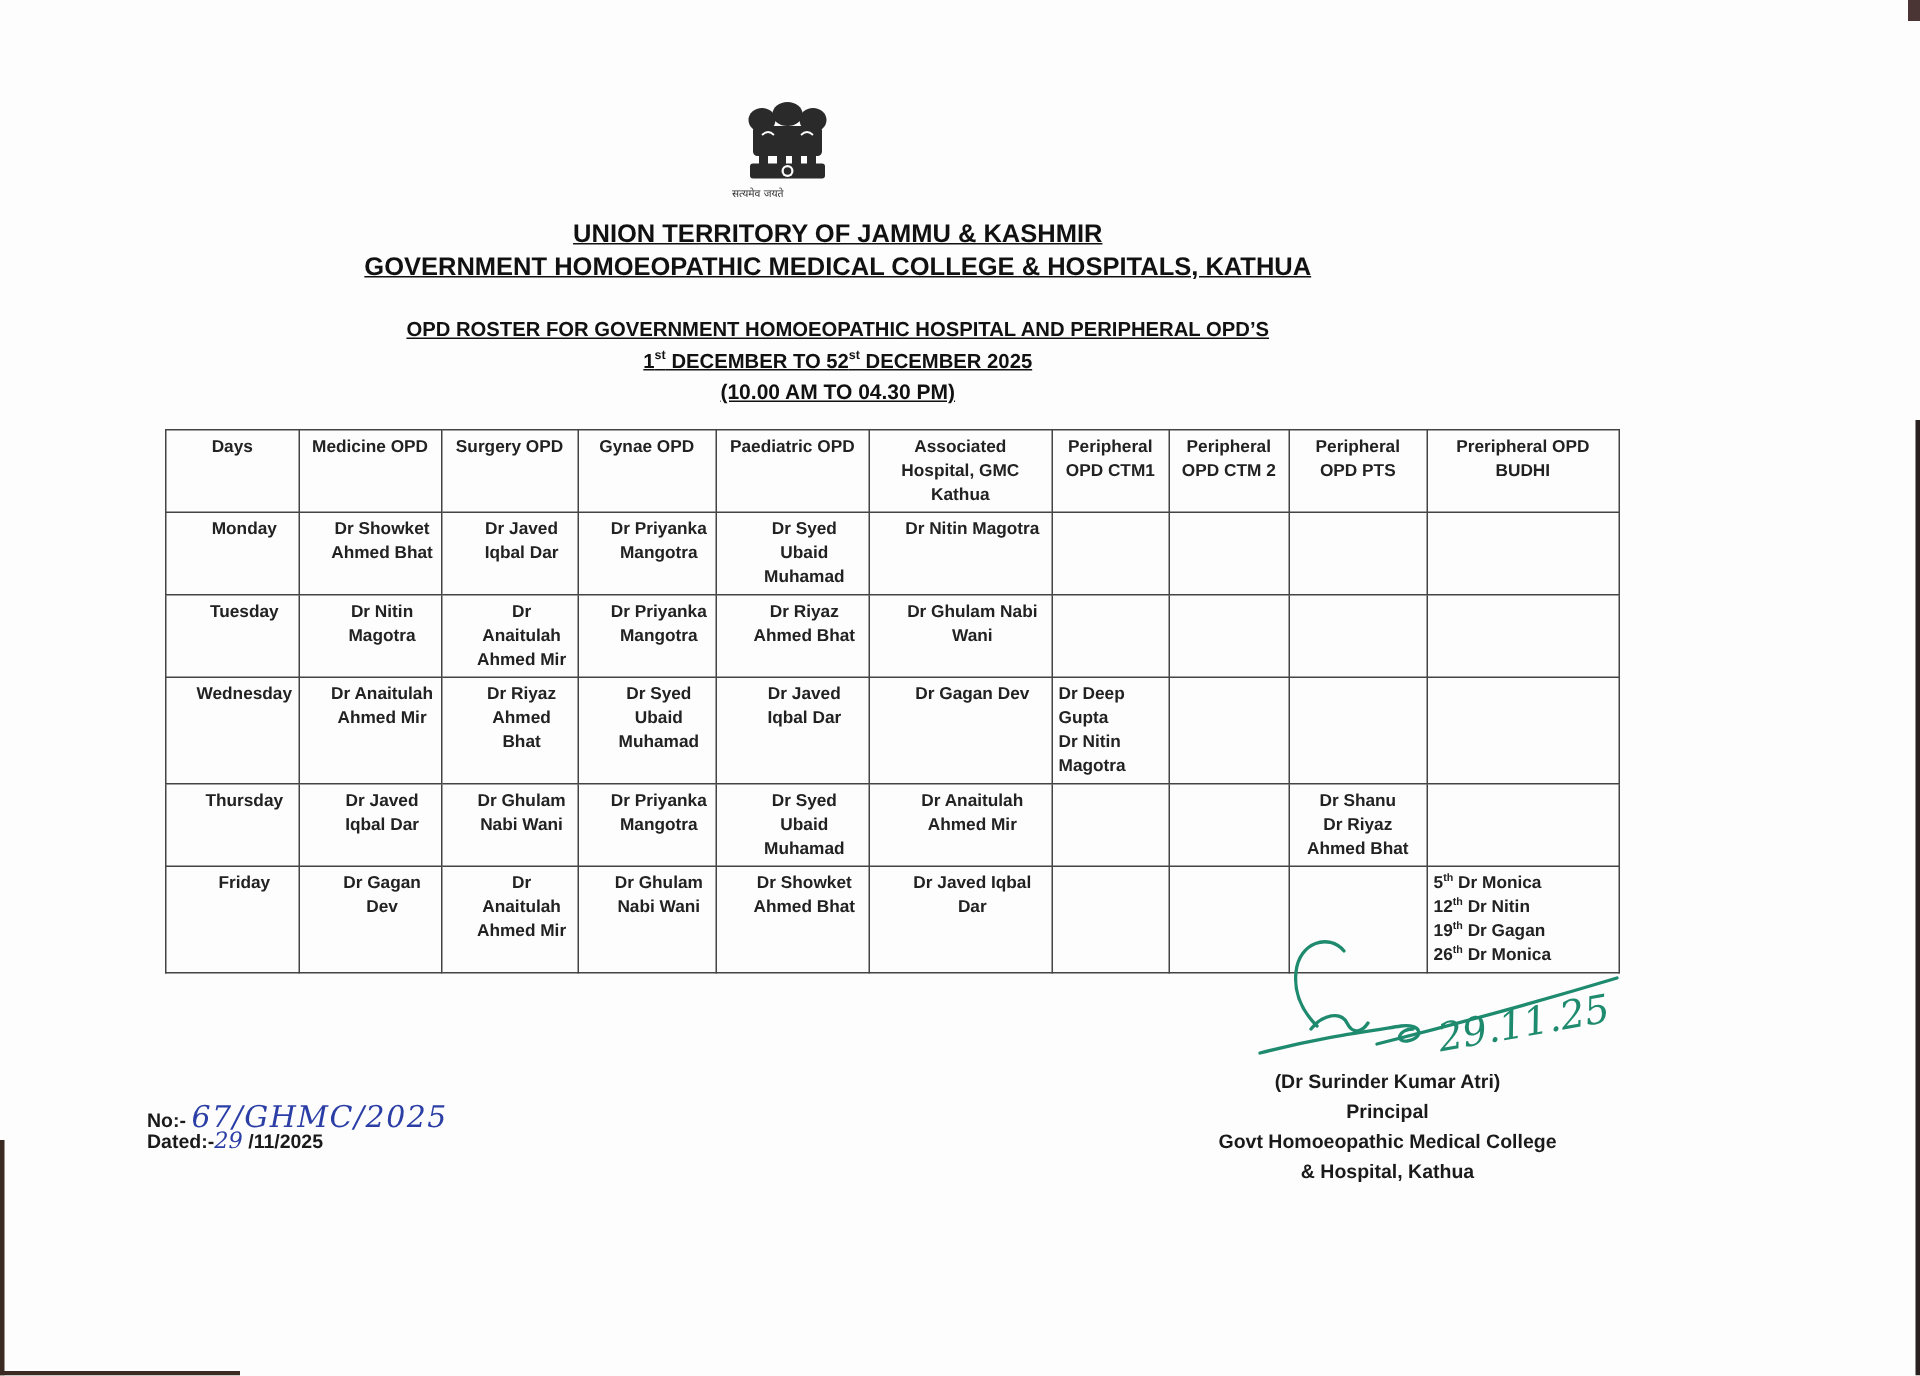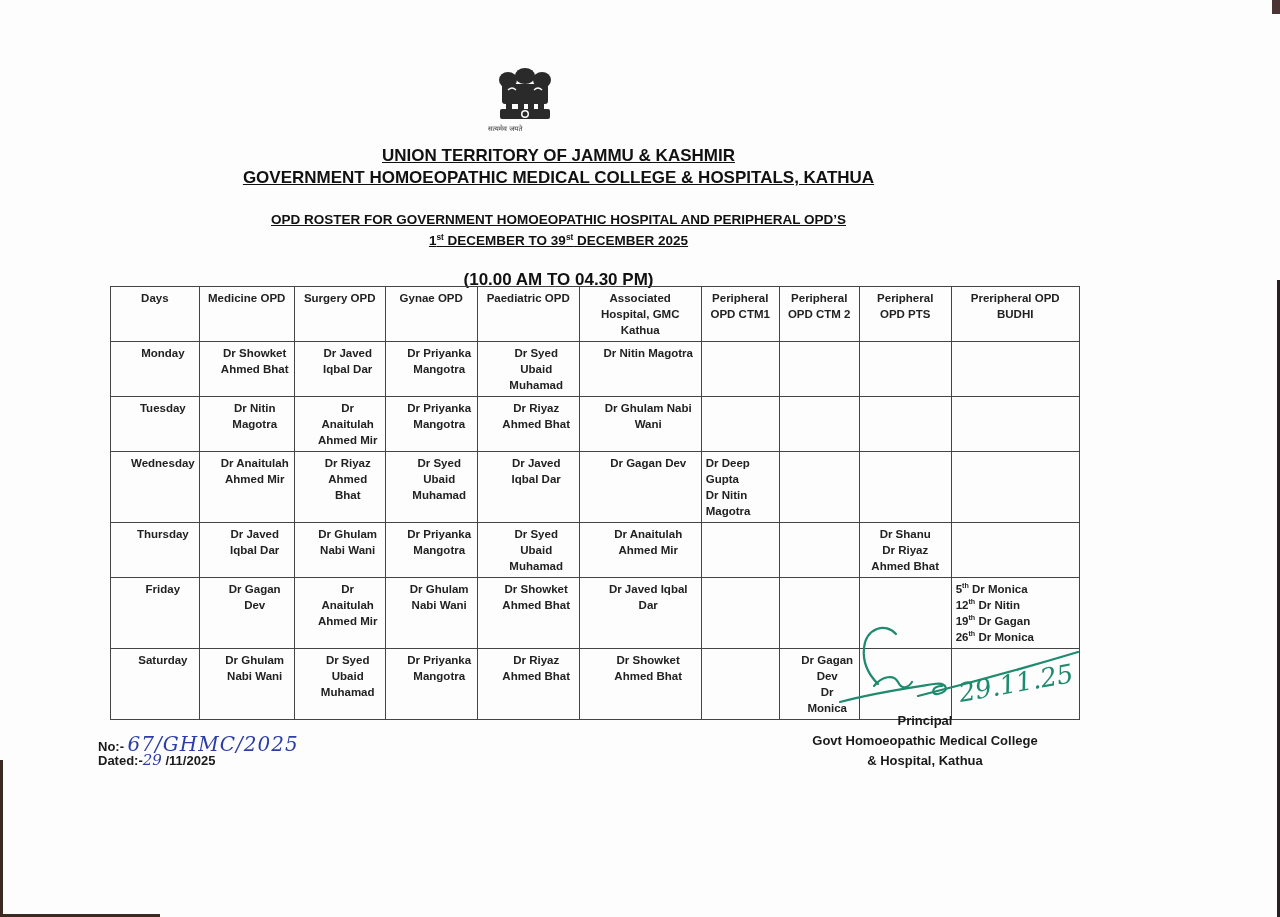--- a/index.html
+++ b/index.html
@@ -15,21 +15,21 @@
   .edge-corner { position: absolute; right: 0; top: 0; width: 8px; height: 14px; background: #4a3434; }
 
   .emblem { position: absolute; left: 488px; top: 62px; width: 74px; height: 76px; }
   .emblem-motto { position: absolute; left: 488px; top: 124px; width: 74px; text-align: left; font-size: 7px; color: #333; font-family: "DejaVu Sans", sans-serif; }
 
   .heading { position: absolute; left: 0; width: 1117px; text-align: center; font-weight: bold; text-decoration: underline; color: #111; }
   .h1 { top: 146px; font-size: 17px; }
   .h2 { top: 168px; font-size: 17px; }
   .h3 { top: 212px; font-size: 13.5px; }
   .h4 { top: 233px; font-size: 13.5px; }
-  .h5 { top: 270px; font-size: 17px; }
+  .h5 { top: 253px; font-size: 14px; }
   sup { font-size: 0.62em; vertical-align: super; line-height: 0; }
 
   table.roster {
     position: absolute; left: 110px; top: 286px;
     border-collapse: collapse; font-size: 11.5px; font-weight: bold; color: #222;
   }
   table.roster td, table.roster th {
     border: 1px solid #444; vertical-align: top; padding: 3px 4px; line-height: 16px;
   }
   table.roster th { font-weight: bold; text-align: center; height: 45px; }
@@ -69,21 +69,21 @@
   </g>
   <circle cx="37" cy="52" r="4" fill="#fdfdfd"></circle>
   <circle cx="37" cy="52" r="2.5" fill="#2a2a2a"></circle>
   <path d="M20 28 q4 -4 8 0 M46 28 q4 -4 8 0" stroke="#fdfdfd" stroke-width="1.2" fill="none"></path>
 </svg>
 <div class="emblem-motto">सत्यमेव जयते</div>
 
 <div class="heading h1">UNION TERRITORY OF JAMMU &amp; KASHMIR</div>
 <div class="heading h2">GOVERNMENT HOMOEOPATHIC MEDICAL COLLEGE &amp; HOSPITALS, KATHUA</div>
 <div class="heading h3">OPD ROSTER FOR GOVERNMENT HOMOEOPATHIC HOSPITAL AND PERIPHERAL OPD’S</div>
-<div class="heading h4"><span>1</span><sup>st</sup><span> DECEMBER TO 39</span><sup>st</sup><span> DECEMBER 2025</span></div>
+<div class="heading h4"><span>1</span><sup>st</sup><span> DECEMBER TO 52</span><sup>st</sup><span> DECEMBER 2025</span></div>
 <div class="heading h5">(10.00 AM TO 04.30 PM)</div>
 
 <table class="roster">
   <colgroup>
     <col style="width:86px">
       <col style="width:95px">
       <col style="width:91px">
       <col style="width:92px">
       <col style="width:102px">
     <col style="width:122px">
@@ -171,33 +171,20 @@
     <td class="left"></td>
     <td class="left"></td>
     <td class="left">
       <div><span>5</span><sup>th</sup><span> Dr Monica</span></div>
       <div><span>12</span><sup>th</sup><span> Dr Nitin</span></div>
       <div><span>19</span><sup>th</sup><span> Dr Gagan</span></div>
       <div><span>26</span><sup>th</sup><span> Dr  Monica</span></div>
     </td>
   </tr>
 
-  <tr style="height:66px">
-    <td class="center">Saturday</td>
-    <td class="center">Dr Ghulam Nabi Wani</td>
-    <td class="center">Dr Syed Ubaid Muhamad</td>
-    <td class="center">Dr Priyanka Mangotra</td>
-    <td class="center">Dr Riyaz Ahmed Bhat</td>
-    <td class="center">Dr Showket Ahmed Bhat</td>
-    <td class="left"></td>
-    <td class="center multiline" style="white-space: pre-line;">Dr Gagan Dev
-Dr Monica</td>
-    <td class="left"></td>
-    <td class="left"></td>
-  </tr>
 </tbody>
   </table>
 
 <div class="ref-no">
   <span>No:- </span><span class="handwritten">67/GHMC/2025</span>
 </div>
 <div class="ref-date">
   <span>Dated:-</span><span class="handwritten">29</span><span> /11/2025</span>
 </div>
 
@@ -205,16 +192,17 @@
   <g fill="none" stroke="#1e8a6e" stroke-width="2.2" stroke-linecap="round">
     <path d="M58 12 C 48 0, 28 6, 26 26 C 24 44, 34 56, 40 62"></path>
     <path d="M2 80 C 40 70, 70 66, 96 62 C 110 60, 112 70, 100 72 C 92 73, 94 64, 104 64"></path>
     <path d="M36 64 C 44 54, 56 52, 60 60 C 64 68, 70 66, 74 60"></path>
     <path d="M240 30 C 180 48, 120 64, 80 74"></path>
   </g>
 </svg>
 <div class="sig-date">29.11.25</div>
 
 <div class="sign-block">
+  <div>(Dr Surinder Kumar Atri)</div>
   <div>Principal</div>
   <div>Govt Homoeopathic Medical College</div>
   <div>&amp; Hospital, Kathua</div>
 </div>
 
 </body></html>

